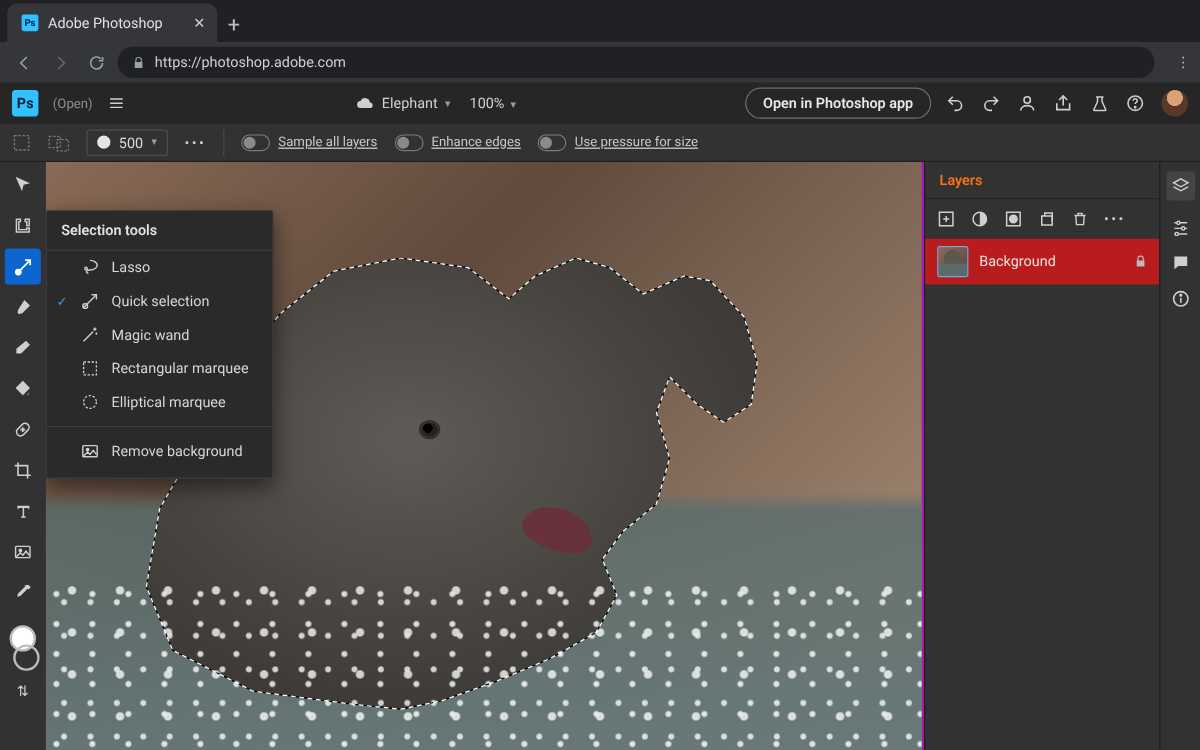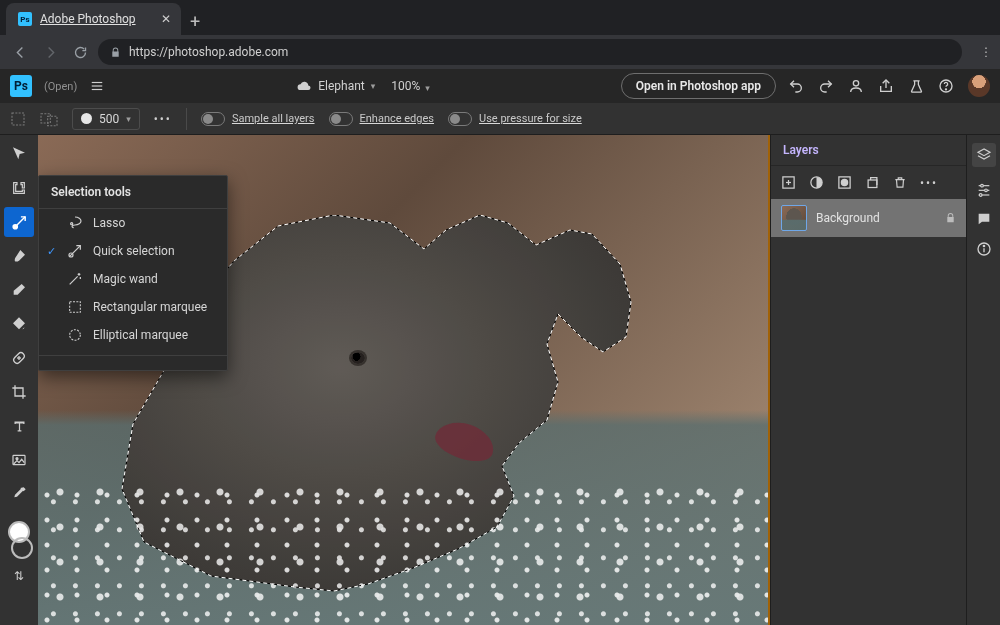--- a/index.html
+++ b/index.html
@@ -7,21 +7,21 @@
       width: 1000px; height: 625px; overflow: hidden;
       font-family: -apple-system, BlinkMacSystemFont, "Segoe UI", Roboto, sans-serif;
       background: #1e1e1e; color: #d8d8d8; font-size: 12px;
       display: flex; flex-direction: column; user-select: none;
     }
 
     
     .browser-bar { background: #202124; height: 35px; display: flex; align-items: flex-end; }
     .tab { height: 32px; background: #35363a; border-radius: 8px 8px 0 0; display: flex; align-items: center; padding: 0 10px 0 12px; margin-left: 6px; gap: 8px; min-width: 175px; }
     .tab .ps-fav { width: 14px; height: 14px; background:#32c1ff; border-radius:2px; display:flex;align-items:center;justify-content:center;color:#001e36;font-weight:700;font-size:8px;}
-    .tab .title { color:#e0e0e0; font-size:12px; flex:1;text-decoration:underline;}
+    .tab .title { color:#e0e0e0; font-size:12px; flex:1;}
     .tab .close-x { color:#cfcfcf; cursor:pointer;}
     .new-tab { color:#bdbdbd; width:28px;height:28px;display:flex;align-items:center;justify-content:center;font-size:18px;cursor:pointer;}
     .addr-bar { background:#35363a; height:34px; display:flex; align-items:center; padding:0 8px; gap:6px;}
     .nav-ic { width:24px;height:24px;display:flex;align-items:center;justify-content:center;color:#9aa0a6;cursor:pointer;border-radius:50%;}
     .url-pill { flex:1; background:#202124; height:26px; border-radius:13px; display:flex; align-items:center; padding:0 12px; gap:8px; color:#d0d0d0;}
     .url-pill .lock{color:#9aa0a6;font-size:11px;}
     .kebab{width:24px;color:#bdbdbd;text-align:right;}
 
     
     .app-header { background:#262626; height:34px; display:flex; align-items:center; padding:0 10px; gap:12px;}
@@ -54,21 +54,21 @@
     .workspace { flex:1; display:flex; min-height:0;}
     
     .toolbar { width:38px; background:#323232; display:flex; flex-direction:column; align-items:center; padding-top:4px; gap:4px;position:relative;z-index:5;}
     .tool { width:30px;height:30px;display:flex;align-items:center;justify-content:center;color:#cfcfcf;cursor:pointer;border-radius:3px;}
     .tool.active { background:#0d66d0; color:#fff;}
     .color-sw{width:22px;height:22px;border-radius:50%;background:#fff;border:2px solid #bcbcbc;margin-top:8px;cursor:pointer;}
     .color-sw2{width:22px;height:22px;border-radius:50%;border:2px solid #bcbcbc;margin-top:-10px;margin-left:6px;cursor:pointer;}
     .swap-arr{color:#cfcfcf;font-size:12px;margin-top:6px;cursor:pointer;}
 
     
-    .canvas-wrap { flex:1; background:#a16207; position:relative; overflow:hidden;text-decoration:underline;}
+    .canvas-wrap { flex:1; background:#a21caf; position:relative; overflow:hidden;text-decoration:underline;}
     .canvas { position:absolute; left:0; top:0; width:730px; height:500px;
       background:
         
         linear-gradient(180deg, rgba(110,130,130,0.0) 55%, rgba(90,110,110,0.8) 58%, rgba(100,120,120,0.95) 100%),
         
         linear-gradient(135deg, #8a6a56, #5f4a3c 35%, #a38973 90%);
     }
     
     .elephant{
       position:absolute; left:50px; top:80px; width:560px; height:380px;
@@ -105,24 +105,24 @@
     .flyout { position:absolute; left:0px; top:40px; width:190px; background:#2a2a2a; border:1px solid #3f3f3f; border-radius:2px; z-index:30; padding-bottom:8px; box-shadow:0 6px 18px rgba(0,0,0,.5);}
     .flyout .hdr{padding:9px 12px; color:#e2e2e2; font-weight:600; font-size:12px; border-bottom:1px solid #3f3f3f;}
     .fly-item{display:flex;align-items:center;gap:10px;padding:6px 12px 6px 28px;color:#d6d6d6;font-size:12px;cursor:pointer;position:relative;}
     .fly-item .chk{position:absolute;left:8px;color:#3e97ff;font-size:11px;}
     .fly-item svg,.fly-item .mi{width:16px;height:16px;flex-shrink:0;color:#cfcfcf;}
     .fly-sep{height:1px;background:#3f3f3f;margin:6px 0;}
     .fly-sub{padding:7px 12px;color:#e2e2e2;font-weight:600;font-size:12px;}
 
     
     .right-panels{width:196px;background:#323232;display:flex;flex-direction:column;border-left:1px solid #1e1e1e;}
-    .panel-title{padding:8px 12px;color:#c4b5fd;font-weight:600;font-size:12px;border-bottom:1px solid #262626;}
+    .panel-title{padding:8px 12px;color:#f97316;font-weight:600;font-size:12px;border-bottom:1px solid #262626;}
     .layer-actions{display:flex;align-items:center;gap:13px;padding:9px 10px;color:#cfcfcf;}
     .layer-actions span{cursor:pointer;display:flex;}
-    .layer-row{display:flex;align-items:center;gap:9px;padding:6px 10px;background:#737373;cursor:pointer;}
+    .layer-row{display:flex;align-items:center;gap:9px;padding:6px 10px;background:#b91c1c;cursor:pointer;}
     .layer-thumb{width:26px;height:26px;border:1px solid #6fa7e8;border-radius:2px;
       background:
         linear-gradient(180deg, rgba(110,130,130,0) 55%, rgba(90,110,110,.9) 60%),
         radial-gradient(ellipse at 50% 45%, #5d564f 0 45%, transparent 46%),
         linear-gradient(135deg,#8a6a56,#5f4a3c 90%);
     }
     .layer-name{flex:1;color:#e2e2e2;font-size:12px;}
     .lock-ic{color:#bcbcbc;font-size:11px;}
 
     
@@ -394,20 +394,28 @@
       </div>
       <div class="fly-item">
         <svg viewBox="0 0 24 24" fill="none" stroke="currentColor" stroke-width="1.6" stroke-dasharray="3 2">
             <ellipse cx="12" cy="12" rx="8" ry="8"></ellipse>
           </svg>
         <span>Elliptical marquee</span>
       </div>
 
       <div class="fly-sep"></div>
 
+      <div class="fly-item">
+        <svg viewBox="0 0 24 24" fill="none" stroke="currentColor" stroke-width="1.8">
+            <rect x="3" y="5" width="18" height="14" rx="1"></rect>
+            <path d="m4 18 5-5 3 3 4-5 4 5"></path>
+            <circle cx="9" cy="10" r="1.5" fill="currentColor"></circle>
+          </svg>
+        <span>Remove background</span>
+      </div>
     </div>
   </div>
 
   <div class="right-panels">
     <div class="panel-title">Layers</div>
     <div class="layer-actions">
       <span>
           <svg width="15" height="15" viewBox="0 0 24 24" fill="none" stroke="currentColor" stroke-width="2">
             <rect x="3" y="3" width="18" height="18"></rect>
             <line x1="12" y1="8" x2="12" y2="16"></line>

